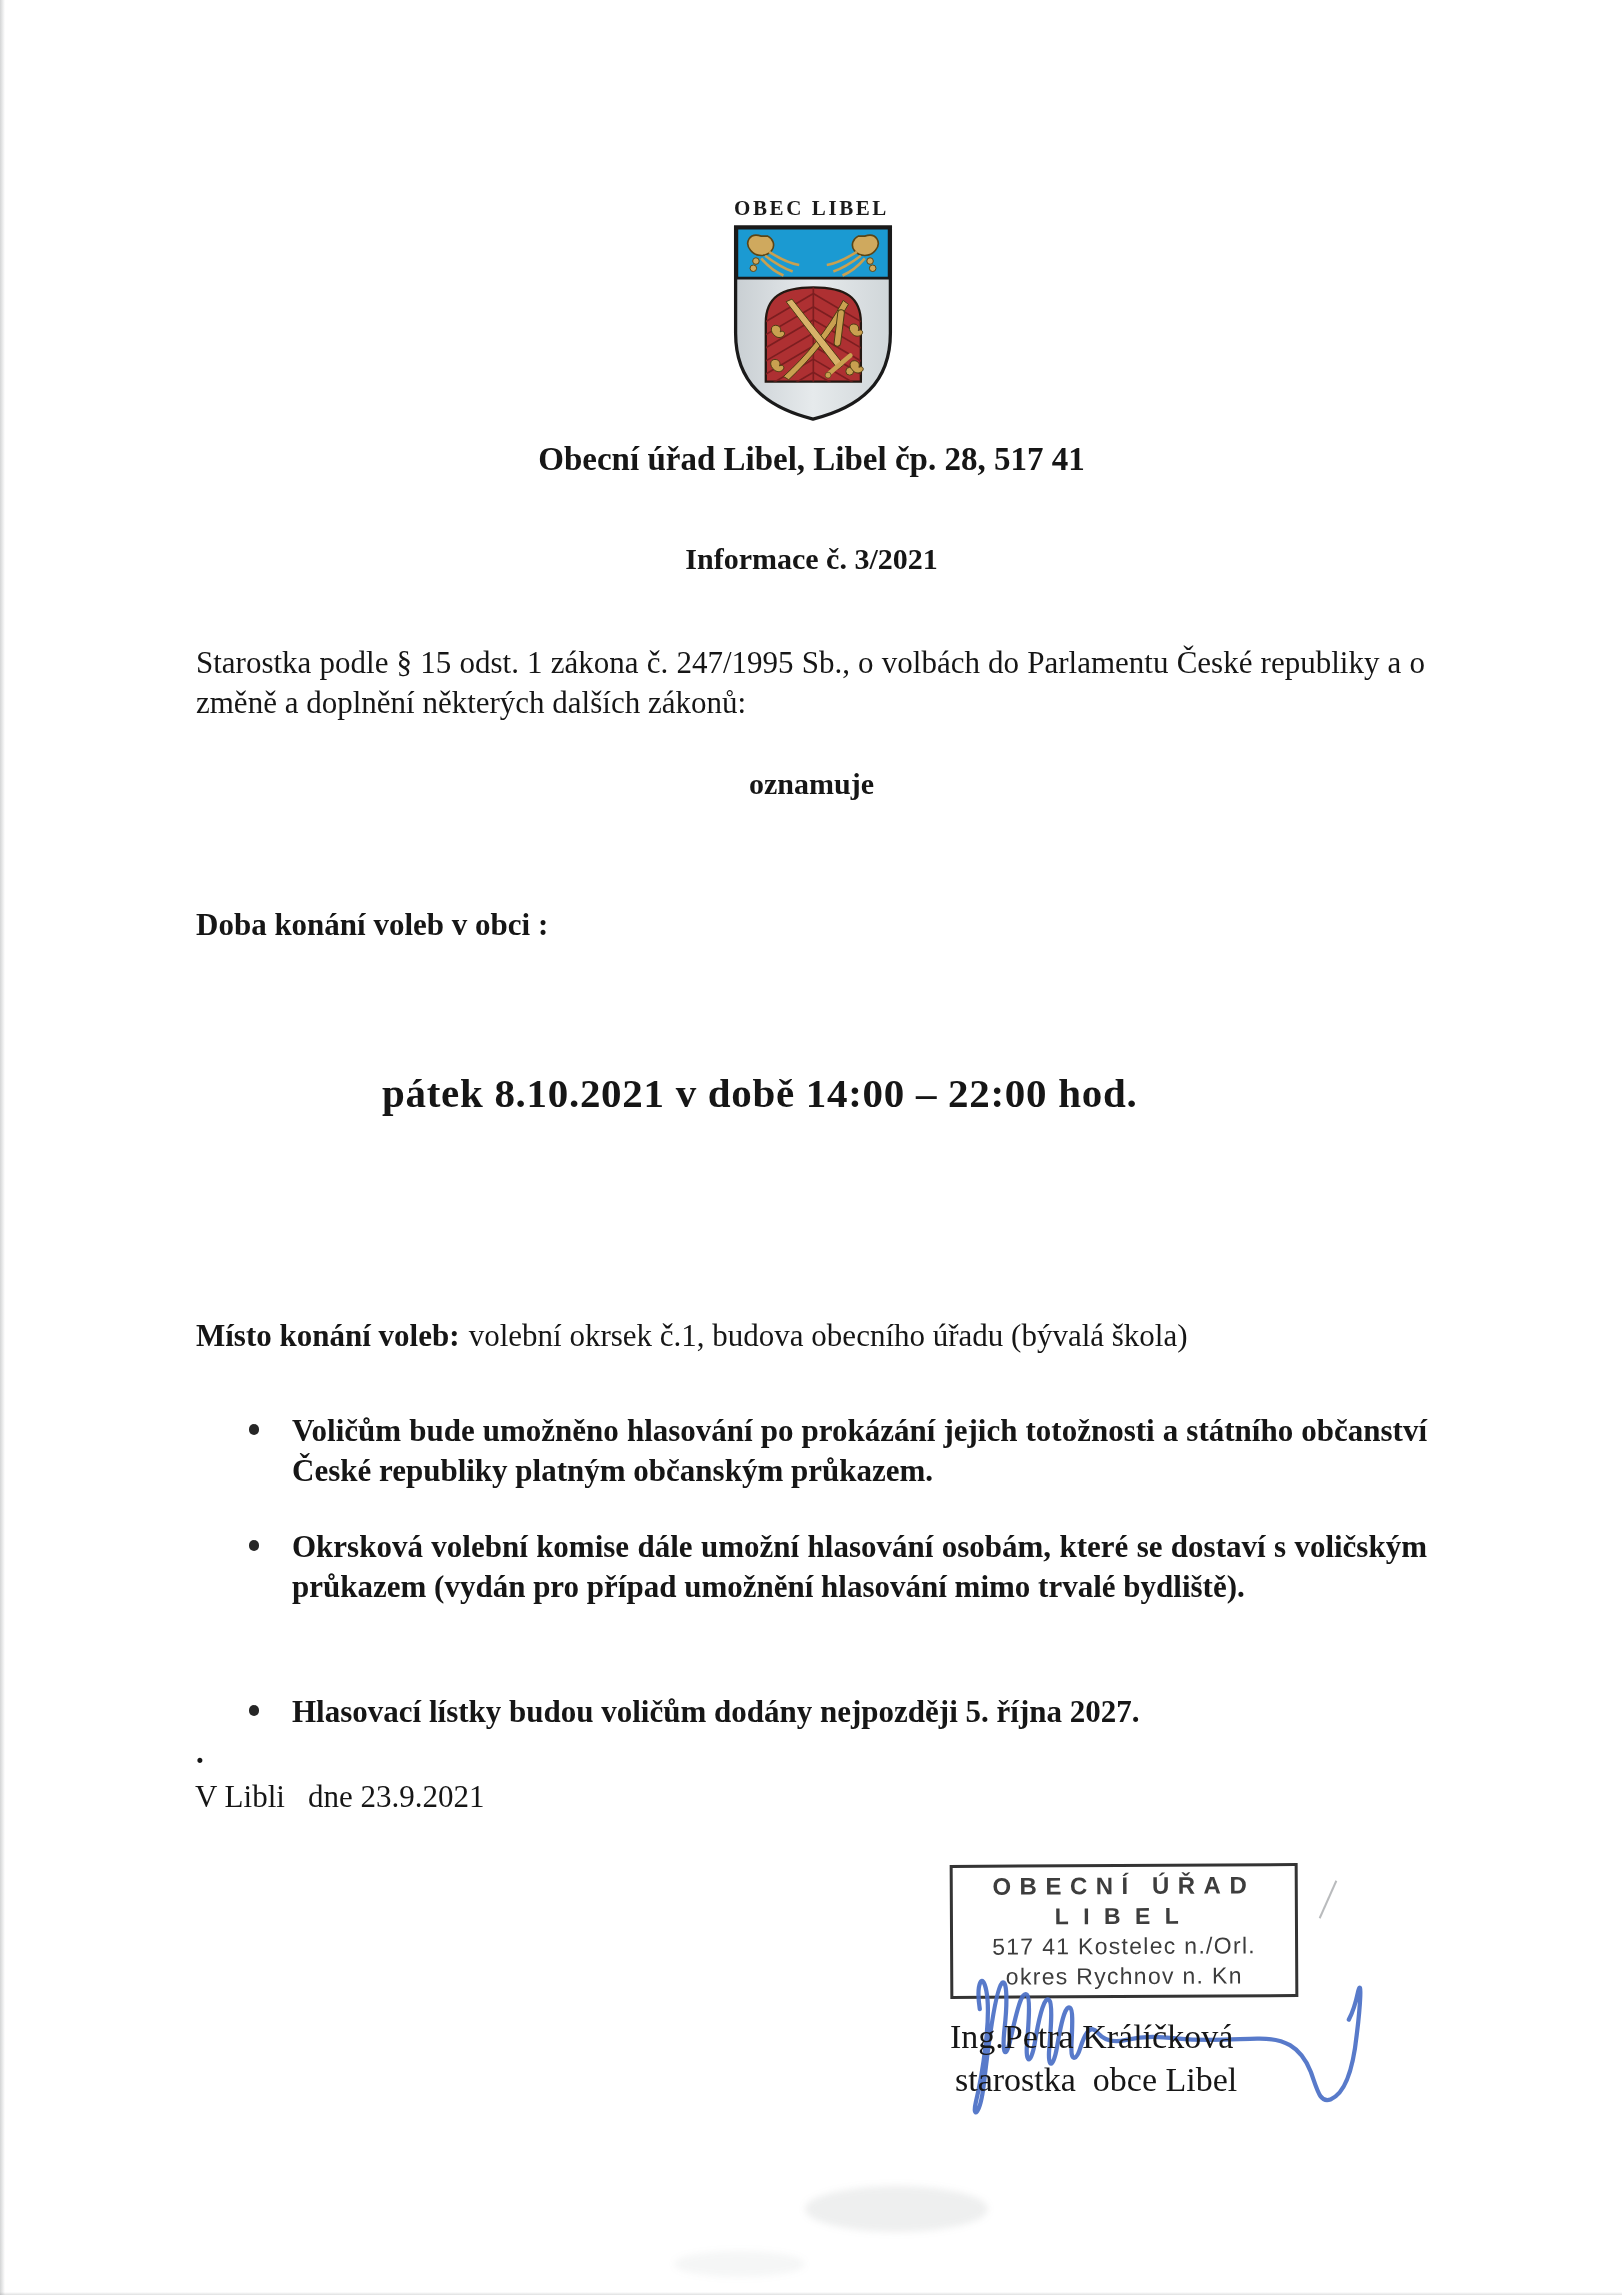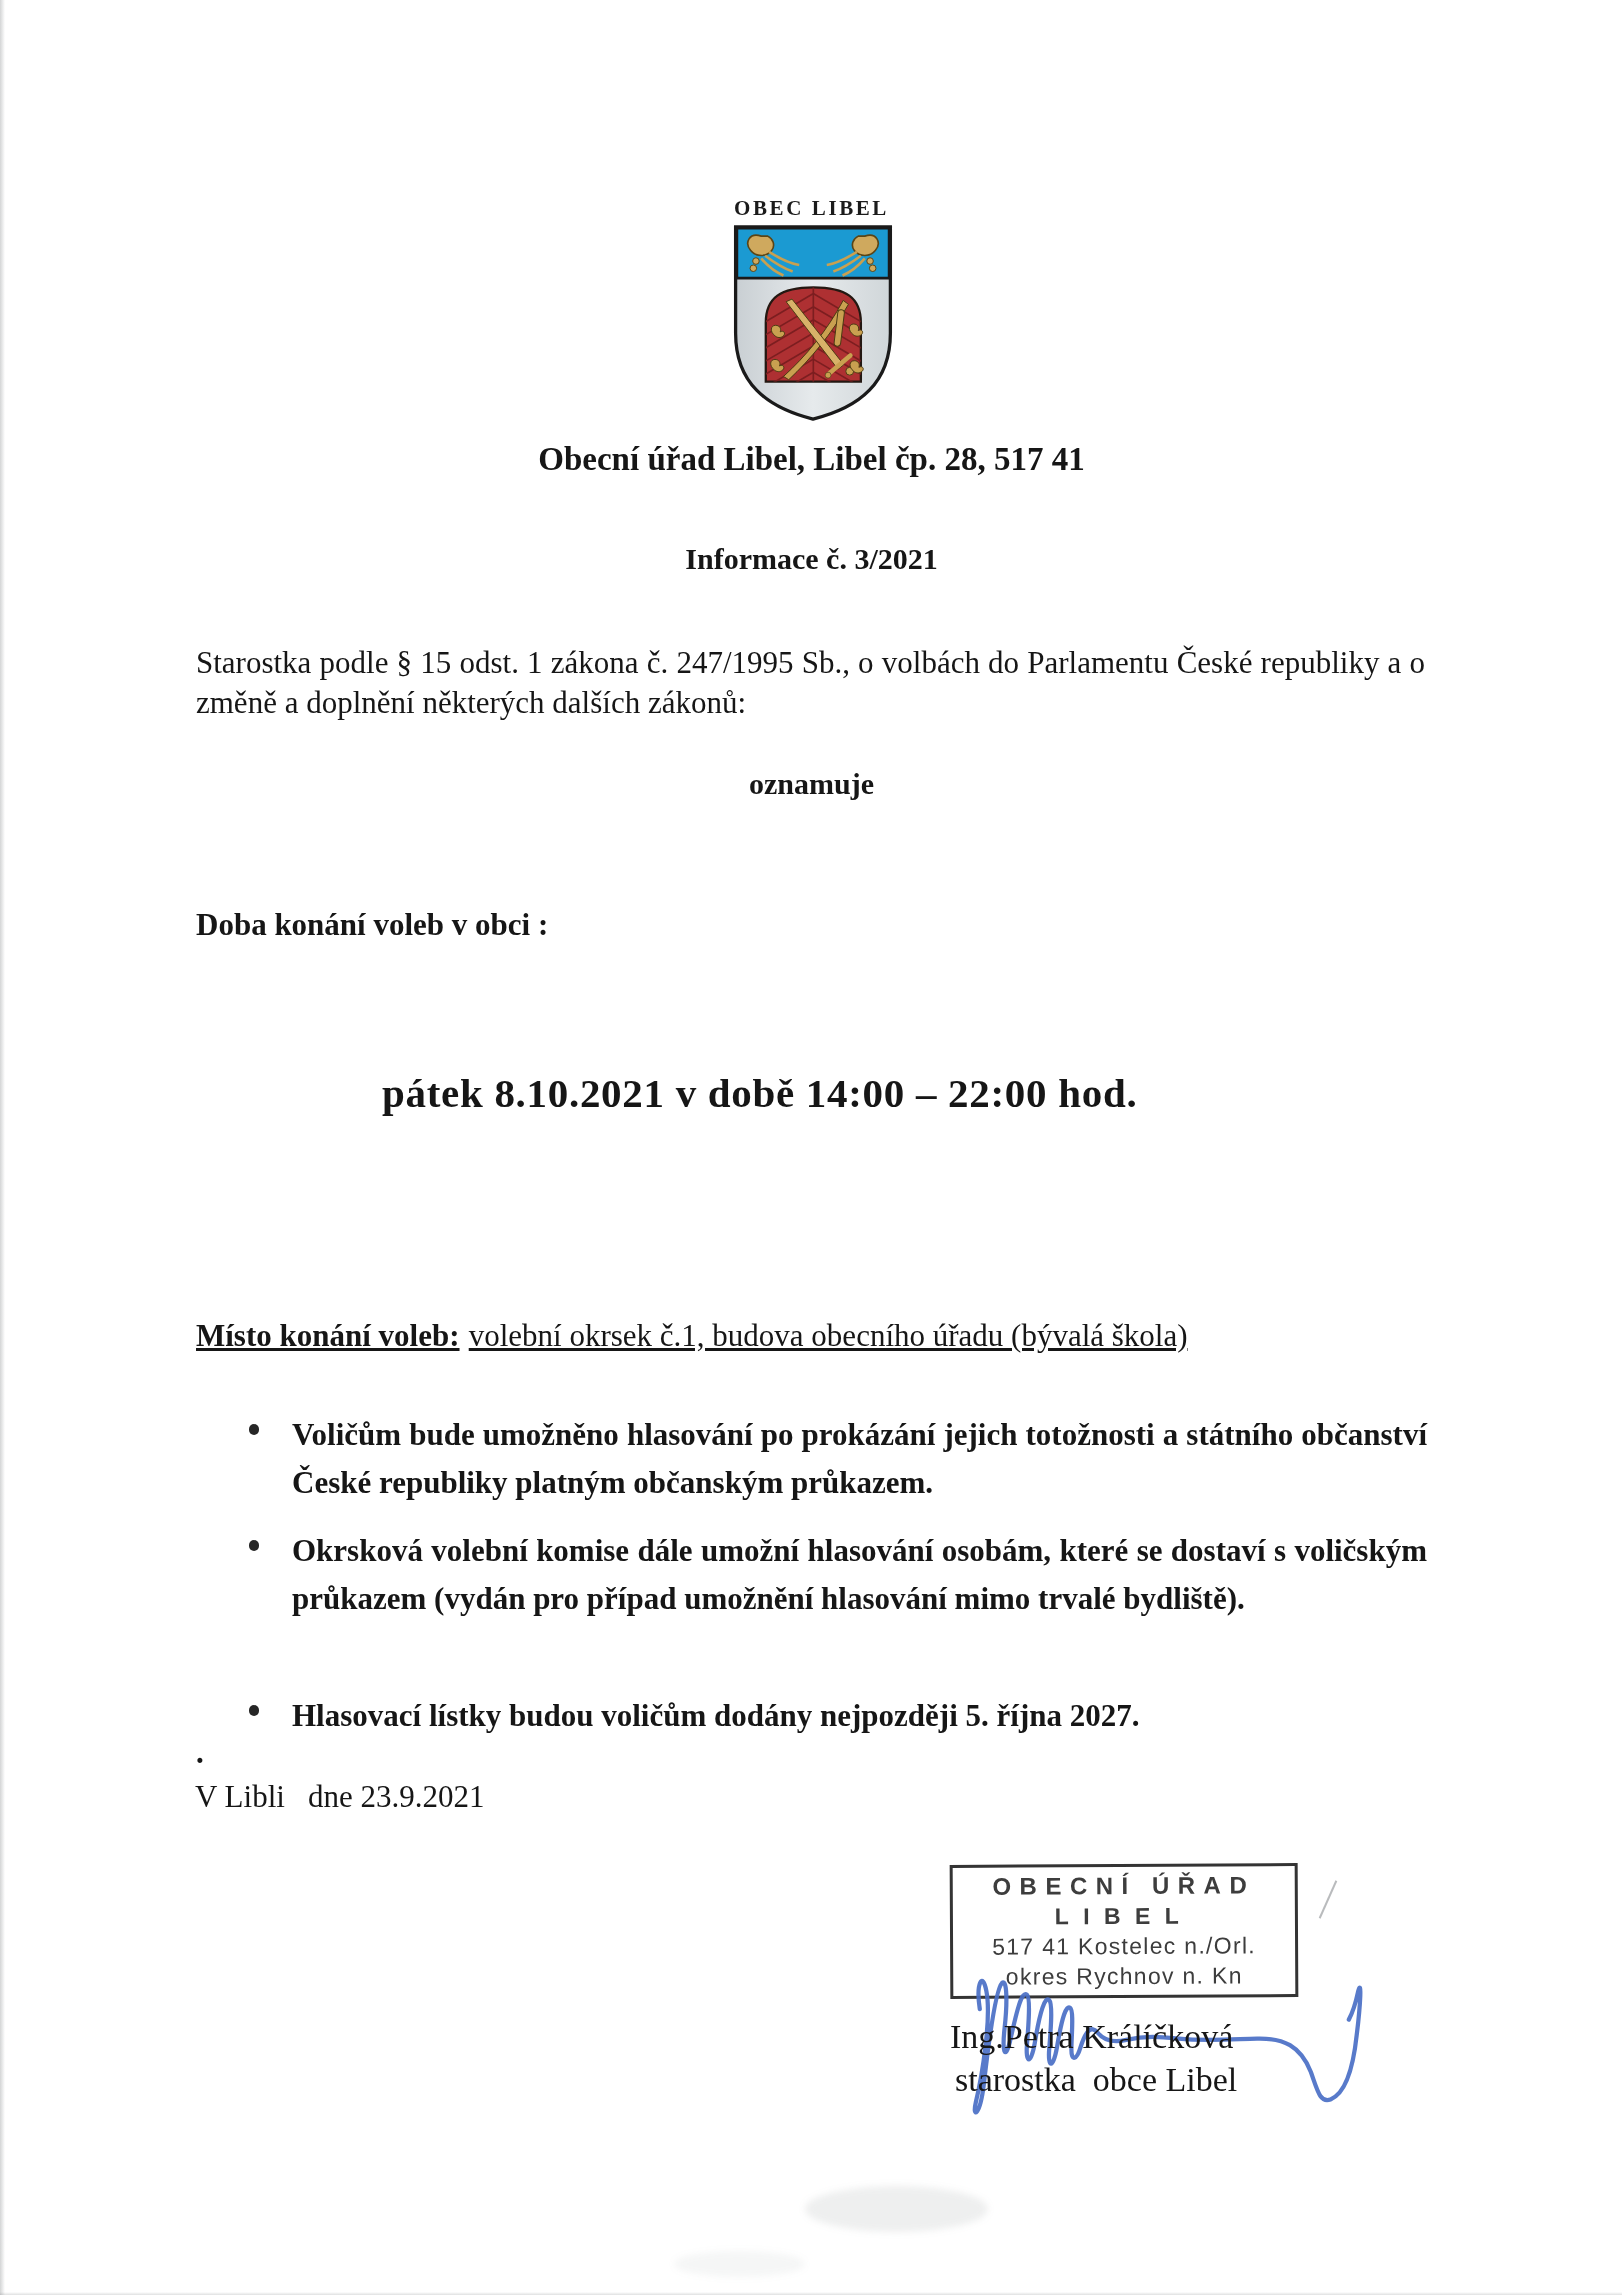--- a/index.html
+++ b/index.html
@@ -33,27 +33,27 @@
 
   .para{position:absolute;left:196px;top:643px;width:1229px;
     font-size:31px;line-height:40px;text-align:justify;}
   .announce{top:767px;font-size:30px;font-weight:bold;}
 
   .doba{position:absolute;left:196px;top:907px;font-size:31px;font-weight:bold;}
   .bigdate{position:absolute;font-size:41px;font-weight:bold;letter-spacing:0.7px;}
   .friday{left:382px;top:1069px;}
   .saturday{left:380px;top:1188px;}
 
-  .misto{position:absolute;left:196px;top:1318px;font-size:31px;text-decoration:underline;}
+  .misto{position:absolute;left:196px;top:1318px;font-size:31px;}
   .misto .lbl{font-weight:bold;}
   .misto .val{margin-left:9.2px;}
 
   .bullet{position:absolute;left:241px;width:1186px;}
   .bullet .dot{position:absolute;left:7.9px;top:13px;width:10.5px;height:10.5px;border-radius:50%;background:#262626;}
-  .bullet .btxt{margin-left:51px;font-size:31px;font-weight:bold;line-height:48px;text-align:justify;}
+  .bullet .btxt{margin-left:51px;font-size:31px;font-weight:bold;line-height:40px;text-align:justify;}
   .b1{top:1411px;}
   .b2{top:1527px;}
   .b3{top:1692px;}
 
   .stray{position:absolute;left:196px;top:1735px;font-size:31px;font-weight:bold;}
   .dateline{position:absolute;left:195px;top:1779px;font-size:31px;white-space:pre;}
 
   .stamp{position:absolute;left:950px;top:1864px;width:342px;height:123px;
     border:3.9px solid #343434;transform:rotate(-.3deg);
     display:flex;flex-direction:column;justify-content:space-evenly;align-items:center;

